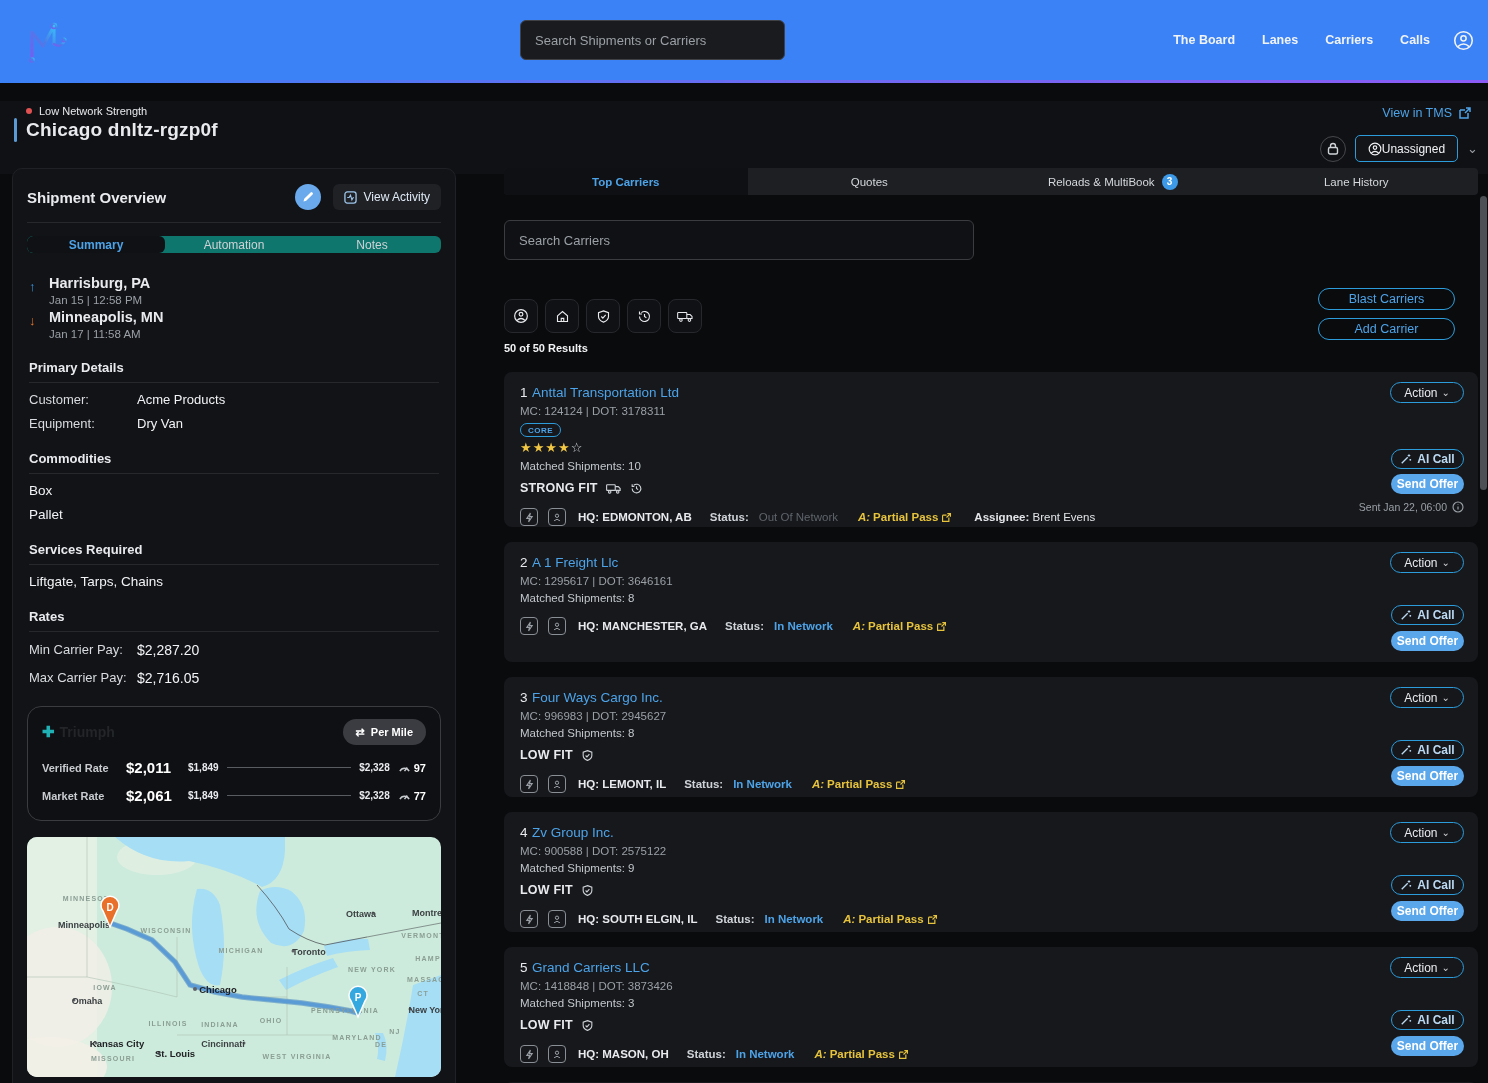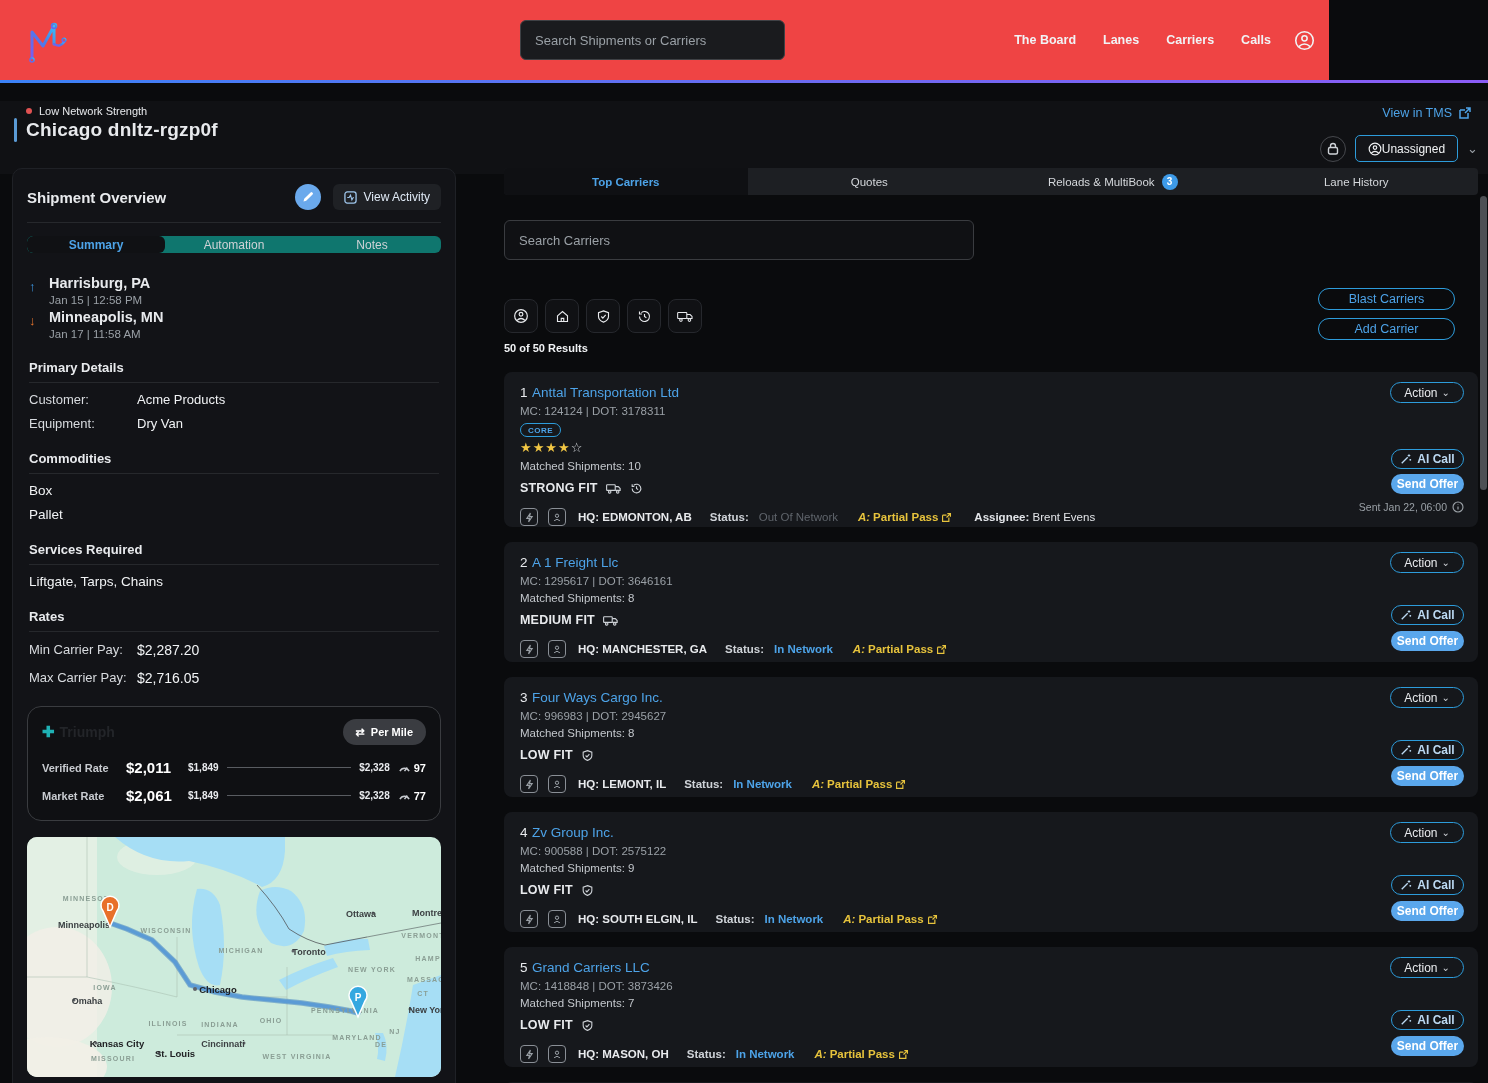--- a/index.html
+++ b/index.html
@@ -1,20 +1,20 @@
 <!DOCTYPE html>
 <html><head>
 <meta charset="utf-8">
 <style>
   * { margin:0; padding:0; box-sizing:border-box; }
   html,body { width:1488px; height:1083px; overflow:hidden; }
   body { background:#0a0b0d; font-family:"Liberation Sans", sans-serif; color:#e8eaed; position:relative; }
 
   
-  .topnav { position:absolute; left:0; top:0; width:1329px; height:80px; background:#ef4444; }
+  .topnav { position:absolute; left:0; top:0; width:1488px; height:80px; background:#3b82f6; }
   .logo { position:absolute; left:26px; top:16px; width:42px; height:48px; cursor:pointer; }
   .g-search { position:absolute; left:520px; top:20px; width:265px; height:40px; background:#1a1b1e;
               border:1px solid #3f4145; border-radius:6px; color:#e8eaed; font-size:13px; padding:0 14px;
               font-family:"Liberation Sans", sans-serif; }
   .g-search::placeholder { color:#9aa0a6; }
   .navlinks { position:absolute; right:58px; top:0; height:80px; display:flex; align-items:center; gap:27px; }
   .navlink { font-size:12.5px; font-weight:bold; color:#f1f3f5; cursor:pointer; white-space:nowrap; }
   .acct { position:absolute; right:14px; top:30px; width:21px; height:21px; cursor:pointer; }
   .gradline { position:absolute; left:0; top:80px; width:1488px; height:3px;
               background:linear-gradient(90deg,#3b82f6,#6d6af0 55%,#8b5cf6); }
@@ -531,29 +531,20 @@
             <path d="M7 6.5 v3.5 M7 4 v0.6" stroke="#9aa0a6" stroke-width="1.4"></path>
           </svg>
         </span>
     </div>
 
     <div class="card card-n">
       <div><span class="crank">2</span>
         <span class="cname">A 1 Freight Llc</span></div>
       <div class="cmc">MC: 1295617 | DOT: 3646161</div>
       <div class="matched">Matched Shipments: 8</div>
-      <div class="fitrow">
-          <span class="fitlabel">MEDIUM FIT</span>
-        <svg width="16" height="13" viewBox="0 0 26 20">
-          <rect x="1" y="4" width="14" height="9" rx="1" fill="none" stroke="#cfd3d8" stroke-width="1.8"></rect>
-          <path d="M15 7 h5 l3 3 v3 h-8" fill="none" stroke="#cfd3d8" stroke-width="1.8"></path>
-          <circle cx="6" cy="15.5" r="2" fill="none" stroke="#cfd3d8" stroke-width="1.8"></circle>
-          <circle cx="19" cy="15.5" r="2" fill="none" stroke="#cfd3d8" stroke-width="1.8"></circle>
-          </svg>
-      </div>
       <div class="inforow">
         <span class="sqicon">
             <svg width="9" height="11" viewBox="0 0 10 12">
               <path d="M6 1 L2 7 h3 L4 11 L8 5 H5 Z" fill="none" stroke="#9aa0a6" stroke-width="1.2"></path>
             </svg>
           </span>
         <span class="sqicon">
             <svg width="10" height="10" viewBox="0 0 12 12">
               <circle cx="6" cy="4.5" r="2" fill="none" stroke="#9aa0a6" stroke-width="1.2"></circle>
               <path d="M2.5 10.5 q3.5 -3.5 7 0" fill="none" stroke="#9aa0a6" stroke-width="1.2"></path>
@@ -679,21 +670,21 @@
           </svg>
           <span>AI Call</span>
         </span>
       <span class="sendoffer">Send Offer</span>
     </div>
 
     <div class="card card-n">
       <div><span class="crank">5</span>
         <span class="cname">Grand Carriers LLC</span></div>
       <div class="cmc">MC: 1418848 | DOT: 3873426</div>
-      <div class="matched">Matched Shipments: 7</div>
+      <div class="matched">Matched Shipments: 3</div>
       <div class="fitrow">
           <span class="fitlabel">LOW FIT</span>
         <svg width="13" height="13" viewBox="0 0 24 24">
           <path d="M12 3 L20 6 V12 q0 6 -8 9 q-8 -3 -8 -9 V6 Z" fill="none" stroke="#cfd3d8" stroke-width="2"></path>
           <path d="M8.5 12 L11 14.5 L15.5 9.5" fill="none" stroke="#cfd3d8" stroke-width="2"></path>
           </svg>
       </div>
       <div class="inforow">
         <span class="sqicon">
             <svg width="9" height="11" viewBox="0 0 10 12">

